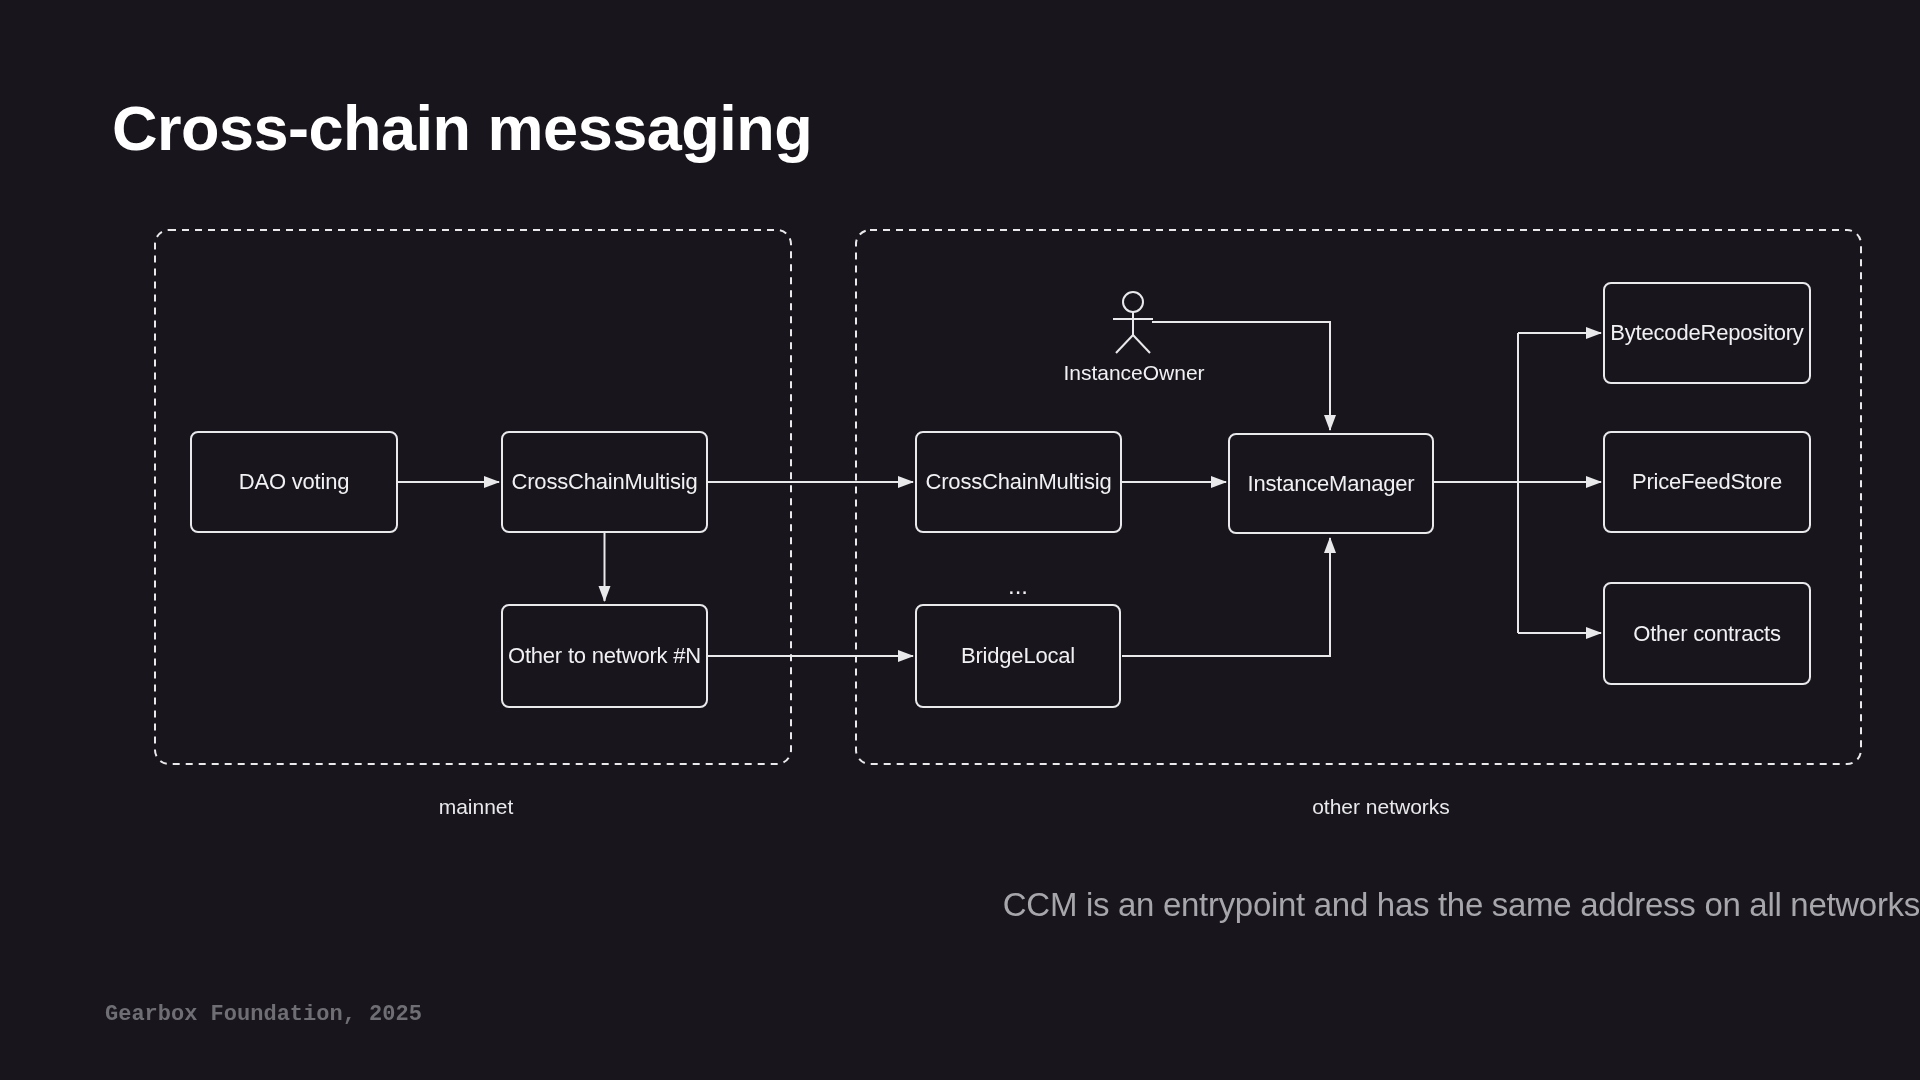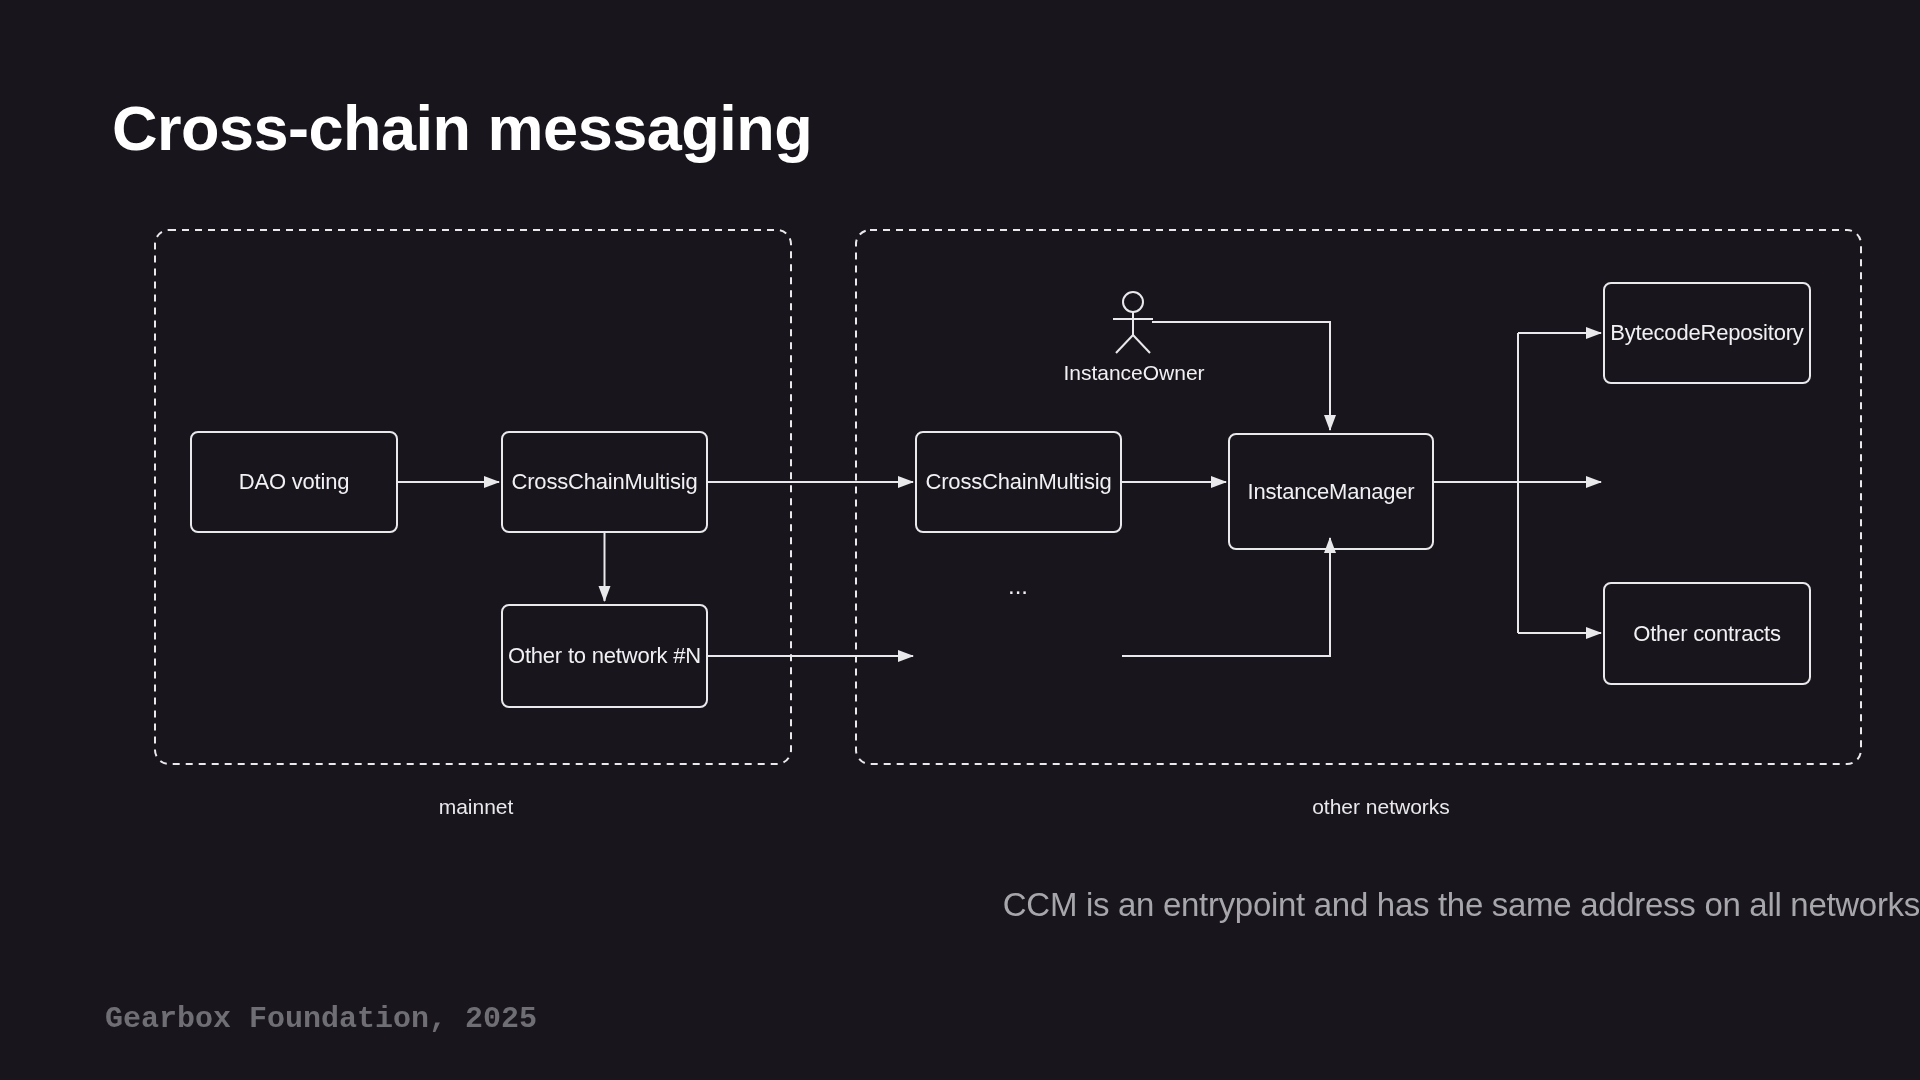--- a/index.html
+++ b/index.html
@@ -35,21 +35,21 @@
     font-size:22px;letter-spacing:-0.2px;
     color:var(--boxtext);
     white-space:nowrap;
     text-align:center;
   }
   #n-dao{left:190px;top:431px;width:208px;height:102px}
   #n-ccm-main{left:501px;top:431px;width:207px;height:102px}
   #n-bridge-n{left:501px;top:604px;width:207px;height:104px}
   #n-ccm-other{left:915px;top:431px;width:207px;height:102px}
   #n-bridge-local{left:915px;top:604px;width:206px;height:104px}
-  #n-instance-manager{left:1228px;top:433px;width:206px;height:117px}
+  #n-instance-manager{left:1228px;top:433px;width:206px;height:101px}
   #n-bytecode{left:1603px;top:282px;width:208px;height:102px}
   #n-pricefeed{left:1603px;top:431px;width:208px;height:102px}
   #n-other-contracts{left:1603px;top:582px;width:208px;height:103px}
   .group-label{
     position:absolute;width:300px;top:795px;
     text-align:center;font-size:21px;color:var(--line);
   }
   #lbl-mainnet{left:326px}
   #lbl-other-networks{left:1231px}
   .actor-label{
@@ -62,21 +62,21 @@
   }
   .subtitle{
     position:absolute;left:0;top:886px;width:1920px;
     text-align:right;
     font-size:33px;letter-spacing:-0.3px;
     color:var(--subtitle);
   }
   .footer{
     position:absolute;left:105px;top:1002px;
     font-family:"Liberation Mono", monospace;
-    font-weight:700;font-size:30px;
+    font-weight:700;font-size:22px;
     color:var(--footer);
   }
 </style>
 </head>
 <body>
 
 <div class="slide">
 
   <h1 class="title">Cross-chain messaging</h1>
 
@@ -119,25 +119,31 @@
   </div>
   <div class="node" id="n-ccm-main">
     <span>CrossChainMultisig</span>
   </div>
   <div class="node" id="n-bridge-n">
     <span>Other to network #N</span>
   </div>
   <div class="node" id="n-ccm-other">
     <span>CrossChainMultisig</span>
   </div>
+  <div class="node" id="n-bridge-local">
+    <span>BridgeLocal</span>
+  </div>
   <div class="node" id="n-instance-manager">
     <span>InstanceManager</span>
   </div>
   <div class="node" id="n-bytecode">
     <span>BytecodeRepository</span>
+  </div>
+  <div class="node" id="n-pricefeed">
+    <span>PriceFeedStore</span>
   </div>
   <div class="node" id="n-other-contracts">
     <span>Other contracts</span>
   </div>
 
   <div class="actor-label">InstanceOwner</div>
   <div class="ellipsis">...</div>
   <div class="group-label" id="lbl-mainnet">mainnet</div>
   <div class="group-label" id="lbl-other-networks">other networks</div>
 

